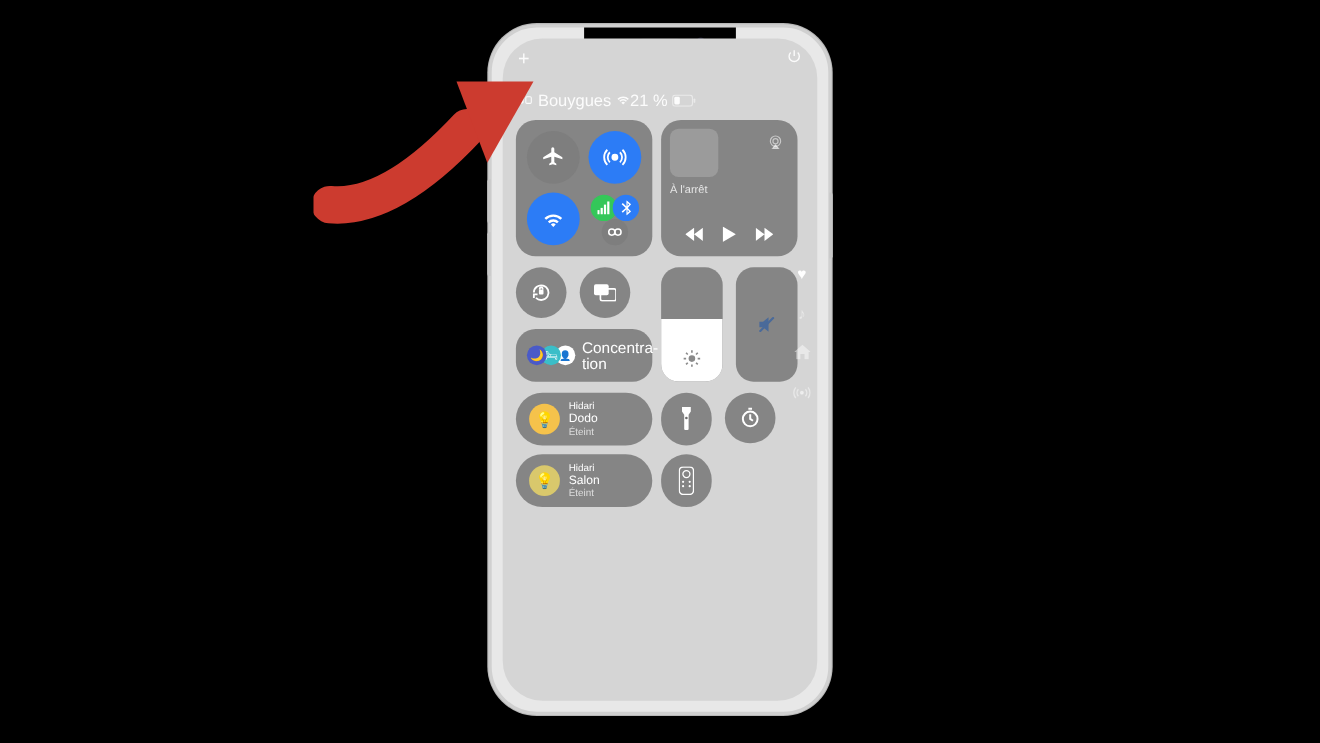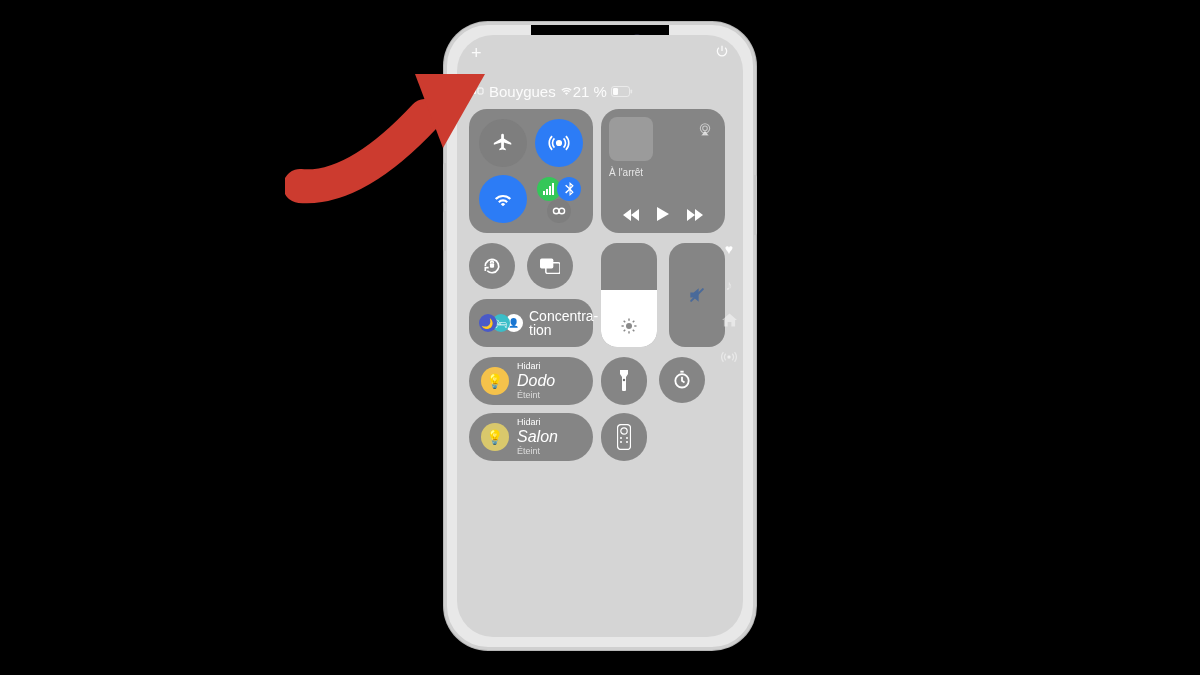--- a/index.html
+++ b/index.html
@@ -147,21 +147,21 @@
 .focus-icons { display:flex; }
 .focus-b { width:18px;height:18px;border-radius:50%;display:flex;align-items:center;justify-content:center;font-size:10px;}
 .focus-text { color:#fff; font-size:14px; line-height:1; }
 .home-tile {
   position:absolute; left:0; width:124px; height:48px;
   background: rgba(90,90,90,0.65); border-radius:24px;
   display:flex; align-items:center; padding:0 12px; gap:8px; color:#fff;
 }
 .home-bulb { width:28px;height:28px;border-radius:50%;display:flex;align-items:center;justify-content:center;font-size:14px;}
 .home-txt { font-size:9px; line-height:1.2; }
-.home-name { font-size:16px; font-weight:500;font-style:italic;}
+.home-name { font-size:11px; font-weight:500;}
 .home-state { opacity:0.7;}
 .pill { position:absolute; width:46px; height:48px; background:rgba(90,90,90,0.65); border-radius:23px; display:flex;align-items:center;justify-content:center;color:#fff;}
 .side-icons { position:absolute; right:-2px; top:140px; display:flex; flex-direction:column; gap:20px; color:rgba(255,255,255,0.45); font-size:14px; align-items:center;}
 .side-icons > * { width:16px; text-align:center;}
 .arrow {
   position: absolute;
   left: 285px;
   top: 66px;
   pointer-events: none;
 }

